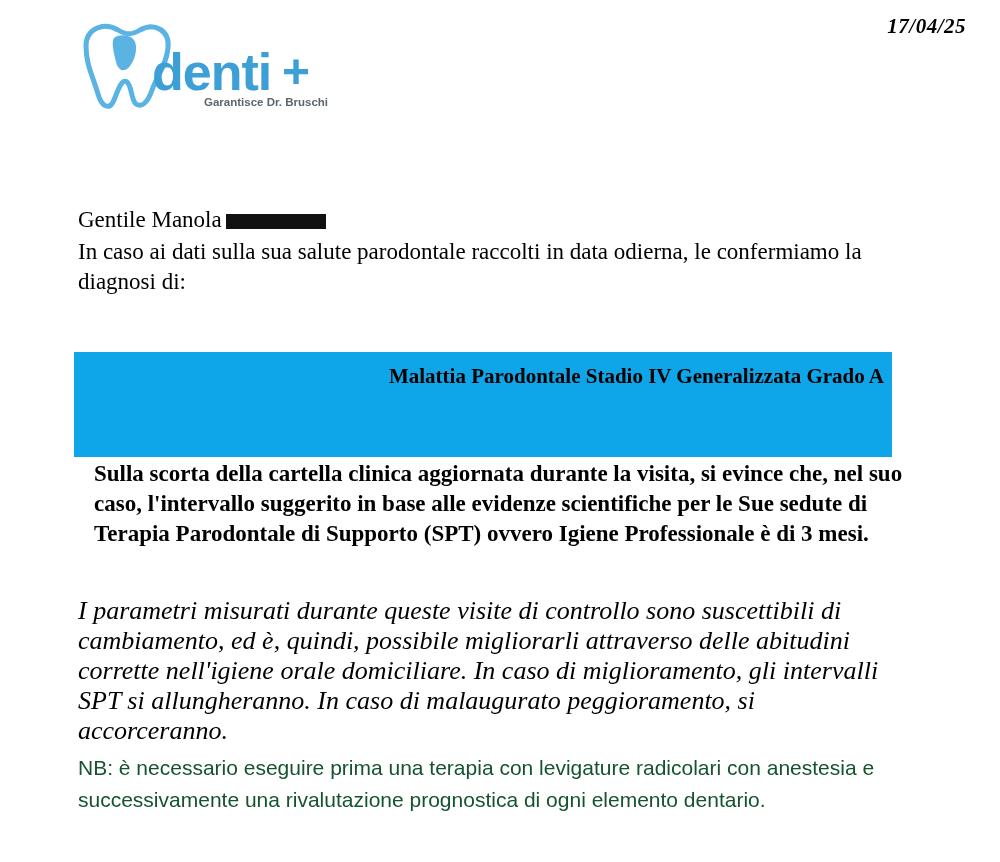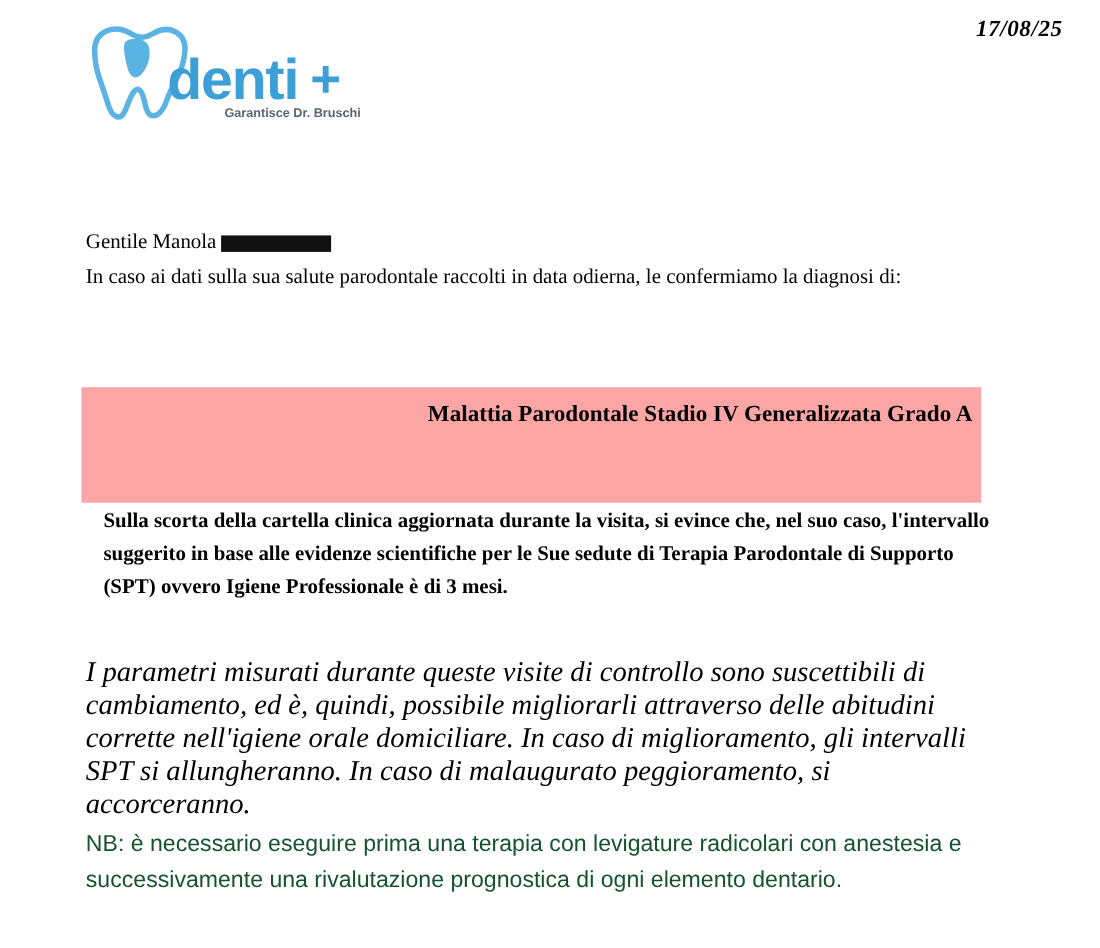--- a/index.html
+++ b/index.html
@@ -48,21 +48,21 @@
   
   .content {
     position: absolute;
     left: 78px;
     top: 205px;
     width: 816px;
   }
 
   .para {
     font-family: "Liberation Serif", serif;
-    font-size: 19px;
+    font-size: 23px;
     line-height: 30px;
     color: #000;
     margin: 0;
   }
 
   .greeting-line {
     display: flex;
     align-items: center;
     gap: 0px;
     font-size: 21.5px;
@@ -82,21 +82,21 @@
     margin-top: 2px;
   }
 
   
   .diagnosis-box {
     position: absolute;
     left: 74px;
     top: 352px;
     width: 818px;
     height: 105px;
-    background: #fca5a5;
+    background: #0ea5e9;
   }
   .diagnosis-text {
     position: absolute;
     right: 8px;
     top: 11px;
     font-family: "Liberation Serif", serif;
     font-weight: bold;
     font-size: 21px;
     line-height: 26px;
     color: #000;
@@ -133,21 +133,21 @@
     font-size: 21px;
     line-height: 32px;
     color: #14532d;
   }
 </style>
 </head>
 <body>
 
 <div class="page">
 
-  <div class="doc-date">17/08/25</div>
+  <div class="doc-date">17/04/25</div>
 
   <div class="logo">
     <svg width="260" height="95" viewBox="0 0 260 95" xmlns="http://www.w3.org/2000/svg">
 
       <g>
         <path d="M12 26 C12 8, 30 2, 44 10 C52 15, 58 15, 66 10 C80 2, 96 10, 94 28 C92 46, 84 54, 78 70 C74 82, 68 88, 62 84 C57 80, 58 66, 53 62 C48 58, 44 70, 40 80 C36 90, 28 88, 24 74 C18 54, 12 44, 12 26 Z" fill="none" stroke="#5BB3E4" stroke-width="5"></path>
         <path d="M40 18 C44 14, 56 14, 60 20 C64 26, 62 38, 56 46 C50 54, 44 50, 42 42 C40 34, 37 22, 40 18 Z" fill="#5BB3E4"></path>
       </g>
 
       <text x="78" y="70" font-family="Liberation Sans, sans-serif" font-size="52" font-weight="bold" fill="#3C9FD6" letter-spacing="-1">denti</text>

